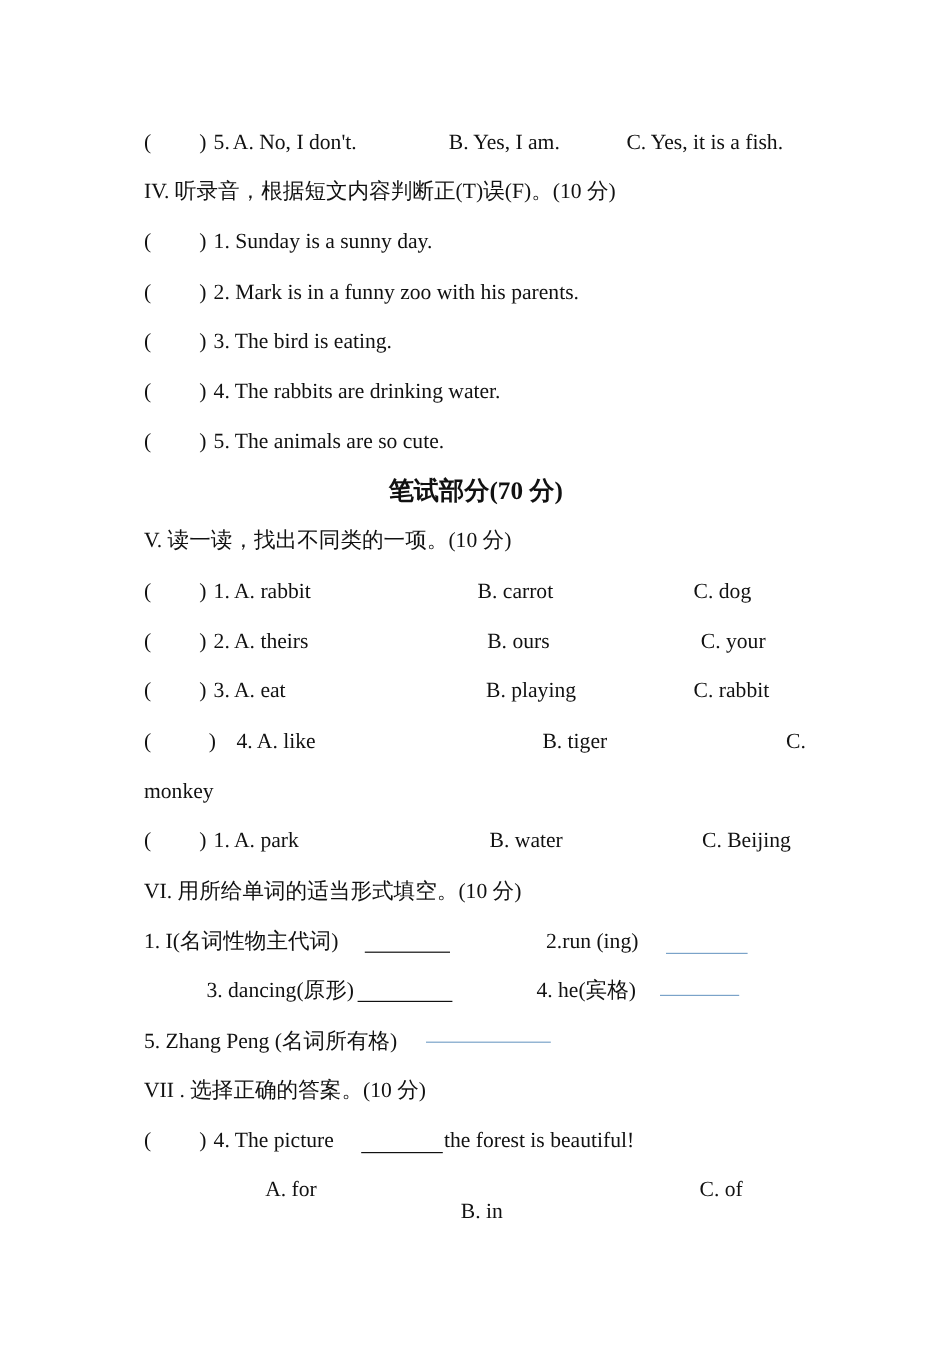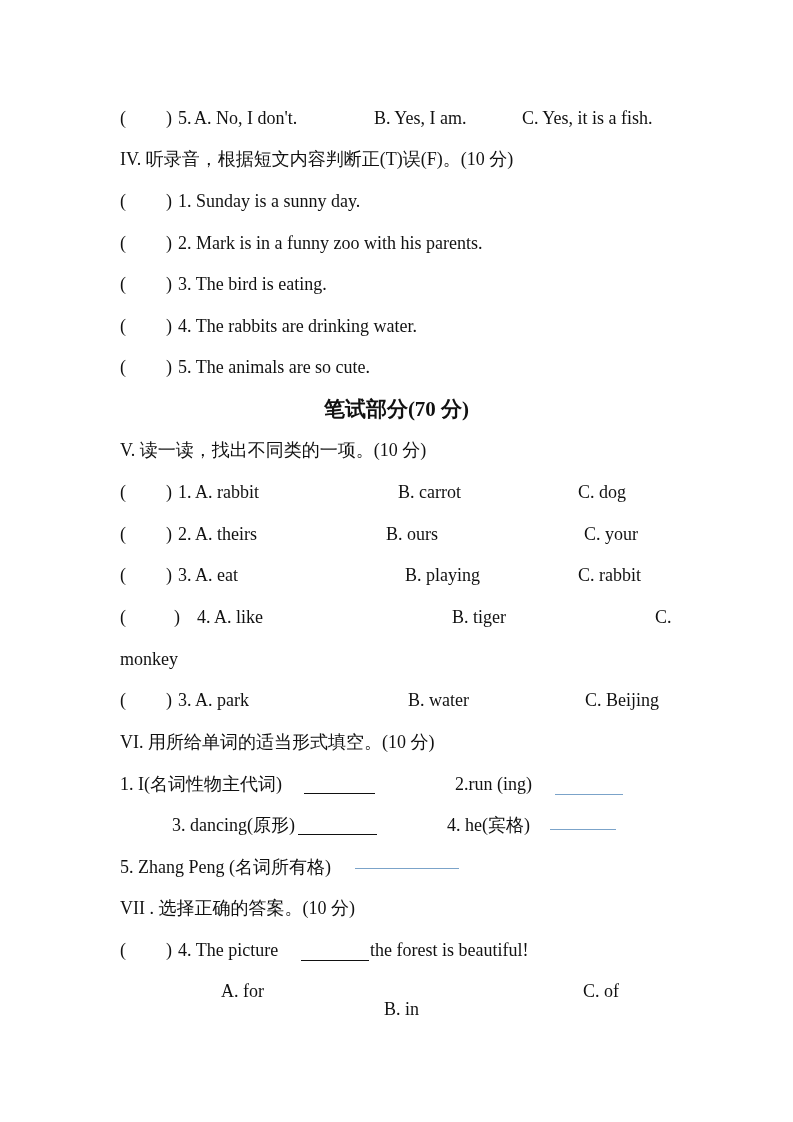--- a/index.html
+++ b/index.html
@@ -72,42 +72,42 @@
   <span class="paren-l">(</span>
   <span class="paren-r" style="left:166px;">)</span>
   <span class="abs" style="left:178px;">1. A. rabbit</span>
   <span class="abs" style="left:398px;">B. carrot</span>
   <span class="abs" style="left:578px;">C. dog</span>
 </div>
 <div class="line" style="top:522px;">
   <span class="paren-l">(</span>
   <span class="paren-r" style="left:166px;">)</span>
   <span class="abs" style="left:178px;">2. A. theirs</span>
-  <span class="abs" style="left:386px;">B. ours</span>
+  <span class="abs" style="left:406px;">B. ours</span>
   <span class="abs" style="left:584px;">C. your</span>
 </div>
 <div class="line" style="top:563px;">
   <span class="paren-l">(</span>
   <span class="paren-r" style="left:166px;">)</span>
   <span class="abs" style="left:178px;">3. A. eat</span>
   <span class="abs" style="left:405px;">B. playing</span>
   <span class="abs" style="left:578px;">C. rabbit</span>
 </div>
 <div class="line" style="top:605px;">
   <span class="paren-l">(</span>
   <span class="paren-r" style="left:174px;">)</span>
   <span class="abs" style="left:197px;">4. A. like</span>
   <span class="abs" style="left:452px;">B. tiger</span>
   <span class="abs" style="left:655px;">C.</span>
 </div>
 <div class="line" style="top:647px; left:120px;">monkey</div>
 <div class="line" style="top:688px;">
   <span class="paren-l">(</span>
   <span class="paren-r" style="left:166px;">)</span>
-  <span class="abs" style="left:178px;">3. A. park</span>
+  <span class="abs" style="left:178px;">1. A. park</span>
   <span class="abs" style="left:408px;">B. water</span>
   <span class="abs" style="left:585px;text-align:center;">C. Beijing</span>
 </div>
 
 <div class="line" style="top:730px; left:120px;">VI.  用所给单词的适当形式填空。(10 分)</div>
 
 <div class="line" style="top:772px;">
   <span class="abs" style="left:120px;">1.  I(名词性物主代词)</span>
   <span class="blank" style="left:304px; width:71px; top:21px;"></span>
   <span class="abs" style="left:455px;">2.run (ing)</span>

